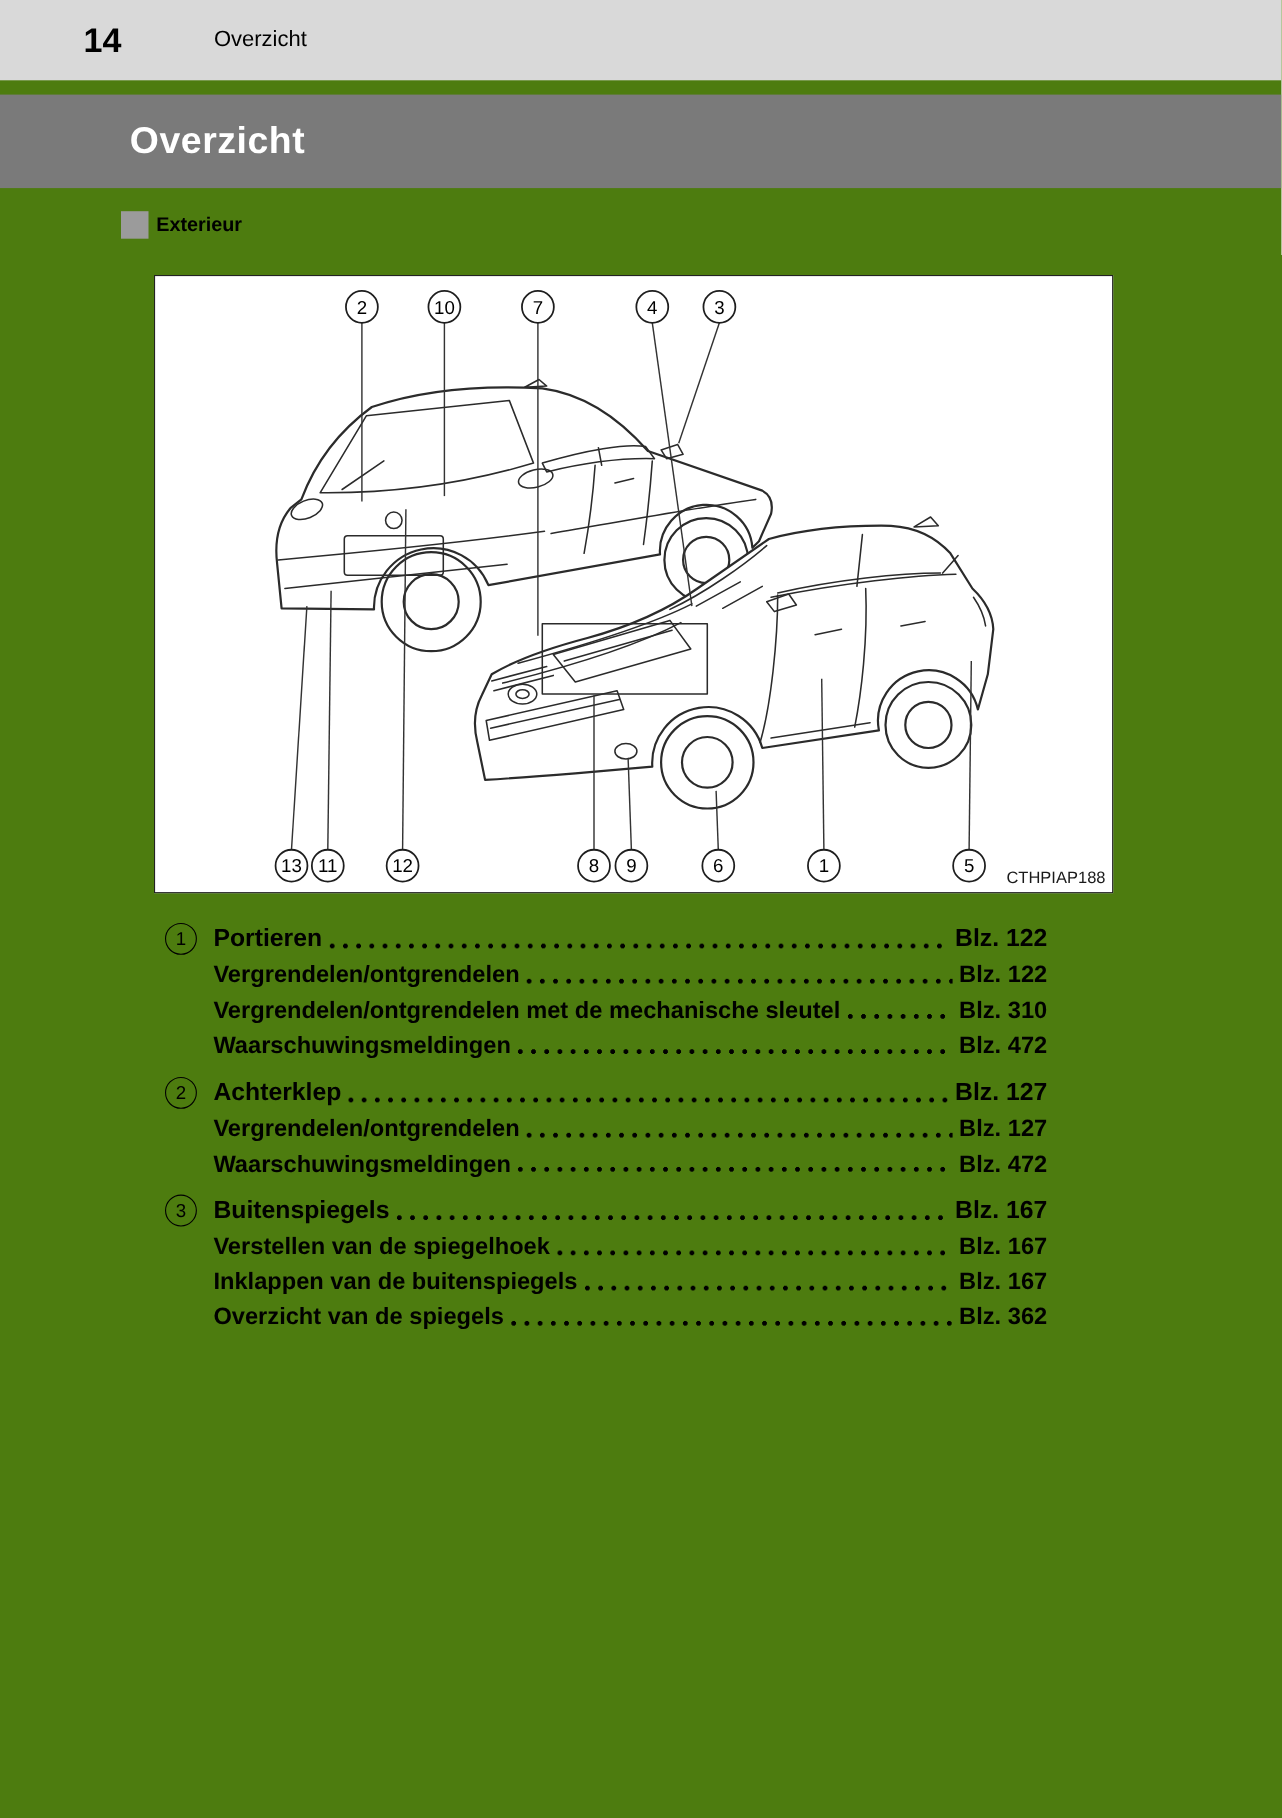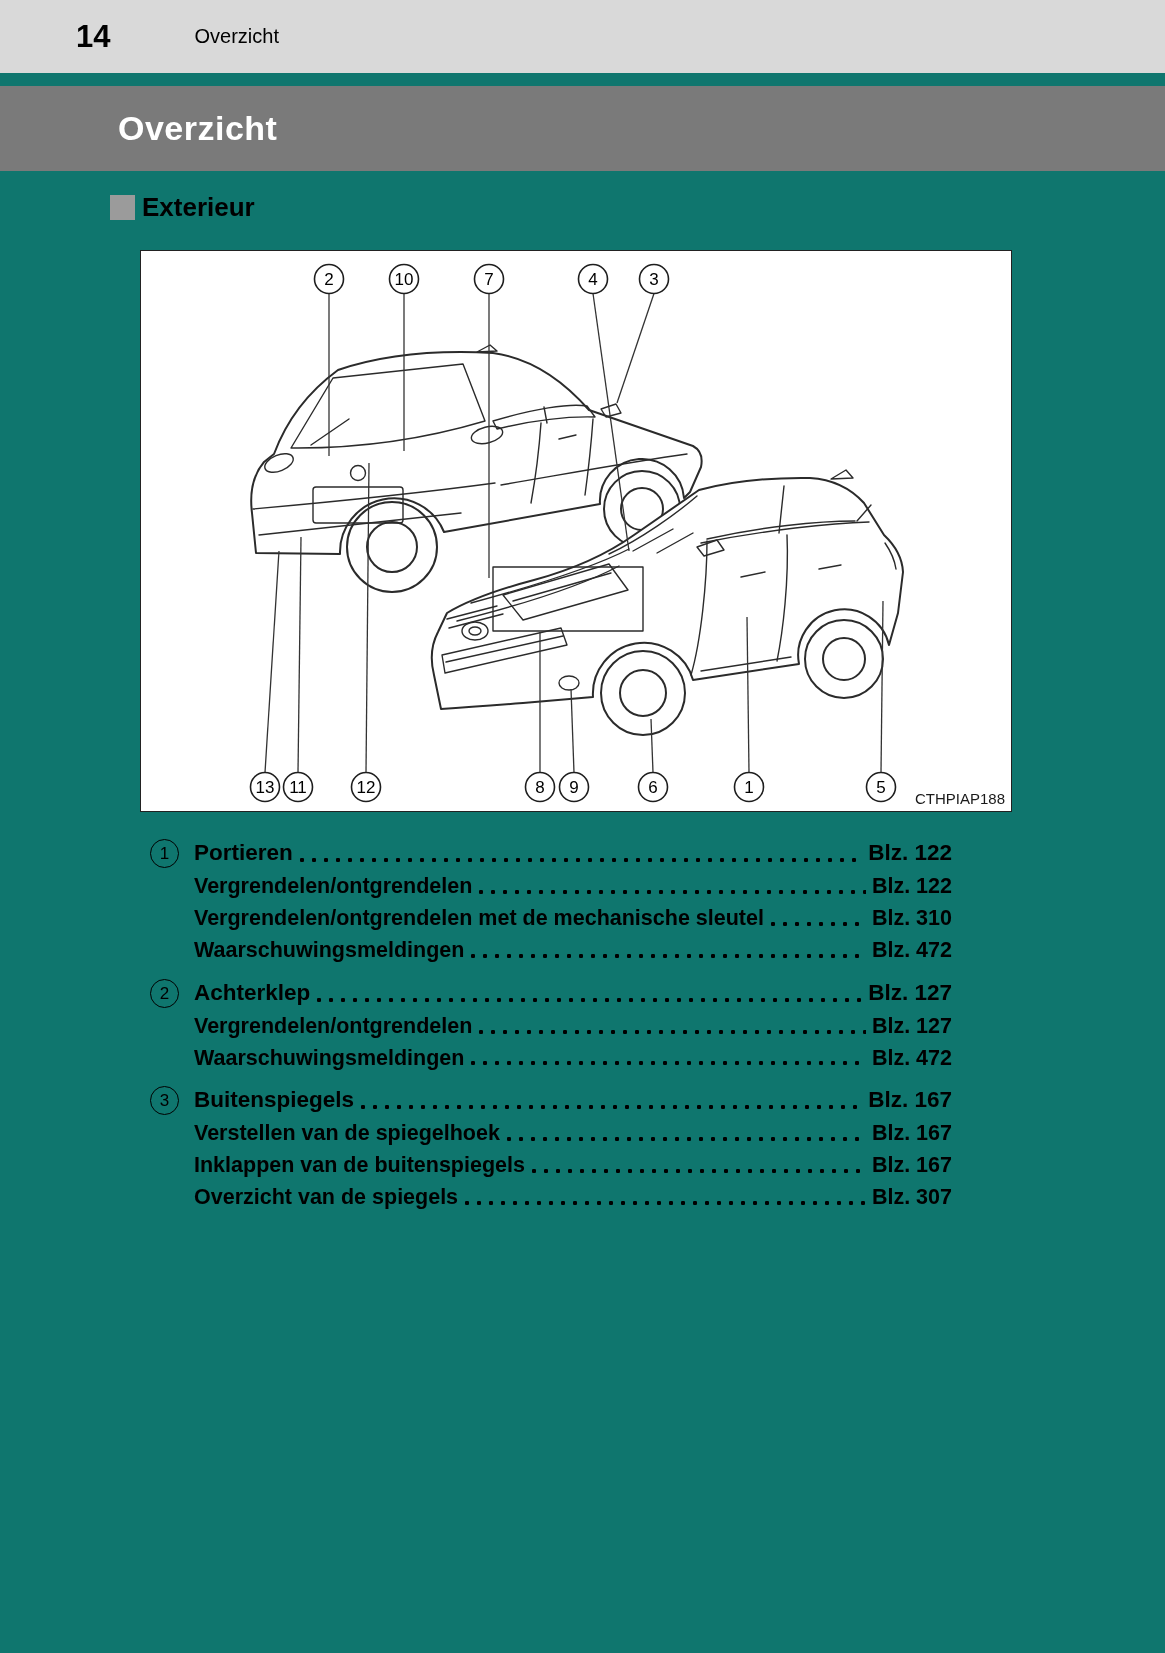--- a/index.html
+++ b/index.html
@@ -1,38 +1,38 @@
 <!DOCTYPE html>
 <html><head>
 <meta charset="utf-8">
 <style>
   html,body { margin:0; padding:0; background:#fff; }
   .page {
-    position:relative; width:1165px; height:1653px; background:#0f766e;
+    position:relative; width:1165px; height:1653px; background:#4d7c0f;
     font-family:"Liberation Sans", sans-serif; color:#000; overflow:hidden;
   }
   
   .topstrip {
     position:absolute; top:0; left:0; width:100%; height:73px;
     background:#d9d9d9; display:flex; align-items:center;
   }
   .page-num { margin-left:76px; font-size:31px; font-weight:bold; }
   .crumb { margin-left:84px; font-size:20px; }
 
   
   .banner {
     position:absolute; top:86px; left:0; width:100%; height:85px;
     background:#7a7a7a; display:flex; align-items:center;
   }
   .banner-title { margin-left:118px; color:#fff; font-size:34px; font-weight:bold; letter-spacing:0.5px; }
 
   
   .section-head { position:absolute; top:192px; left:110px; display:flex; align-items:center; }
   .section-square { width:25px; height:25px; background:#9b9b9b; margin-right:7px; }
-  .section-title { font-size:26px; font-weight:bold; }
+  .section-title { font-size:18px; font-weight:bold; }
 
   
   .figure-box {
     position:absolute; top:250px; left:140px; width:870px; height:560px;
     border:1px solid #222; background:#fff;
   }
   .figure-box svg { position:absolute; left:0; top:0; }
   .figure-code { position:absolute; right:6px; bottom:4px; font-size:15px; color:#1a1a1a; }
 
   .callout circle { fill:#fff; stroke:#1e1e1e; stroke-width:1.6; }
@@ -273,17 +273,17 @@
       <span class="page-ref">Blz. 167</span>
     </div>
     <div class="row sub">
       <span class="label">Inklappen van de buitenspiegels</span>
       <span class="leader"></span>
       <span class="page-ref">Blz. 167</span>
     </div>
     <div class="row sub">
       <span class="label">Overzicht van de spiegels</span>
       <span class="leader"></span>
-      <span class="page-ref">Blz. 307</span>
+      <span class="page-ref">Blz. 362</span>
     </div>
 
   </div>
 </div>
 
 </body></html>

